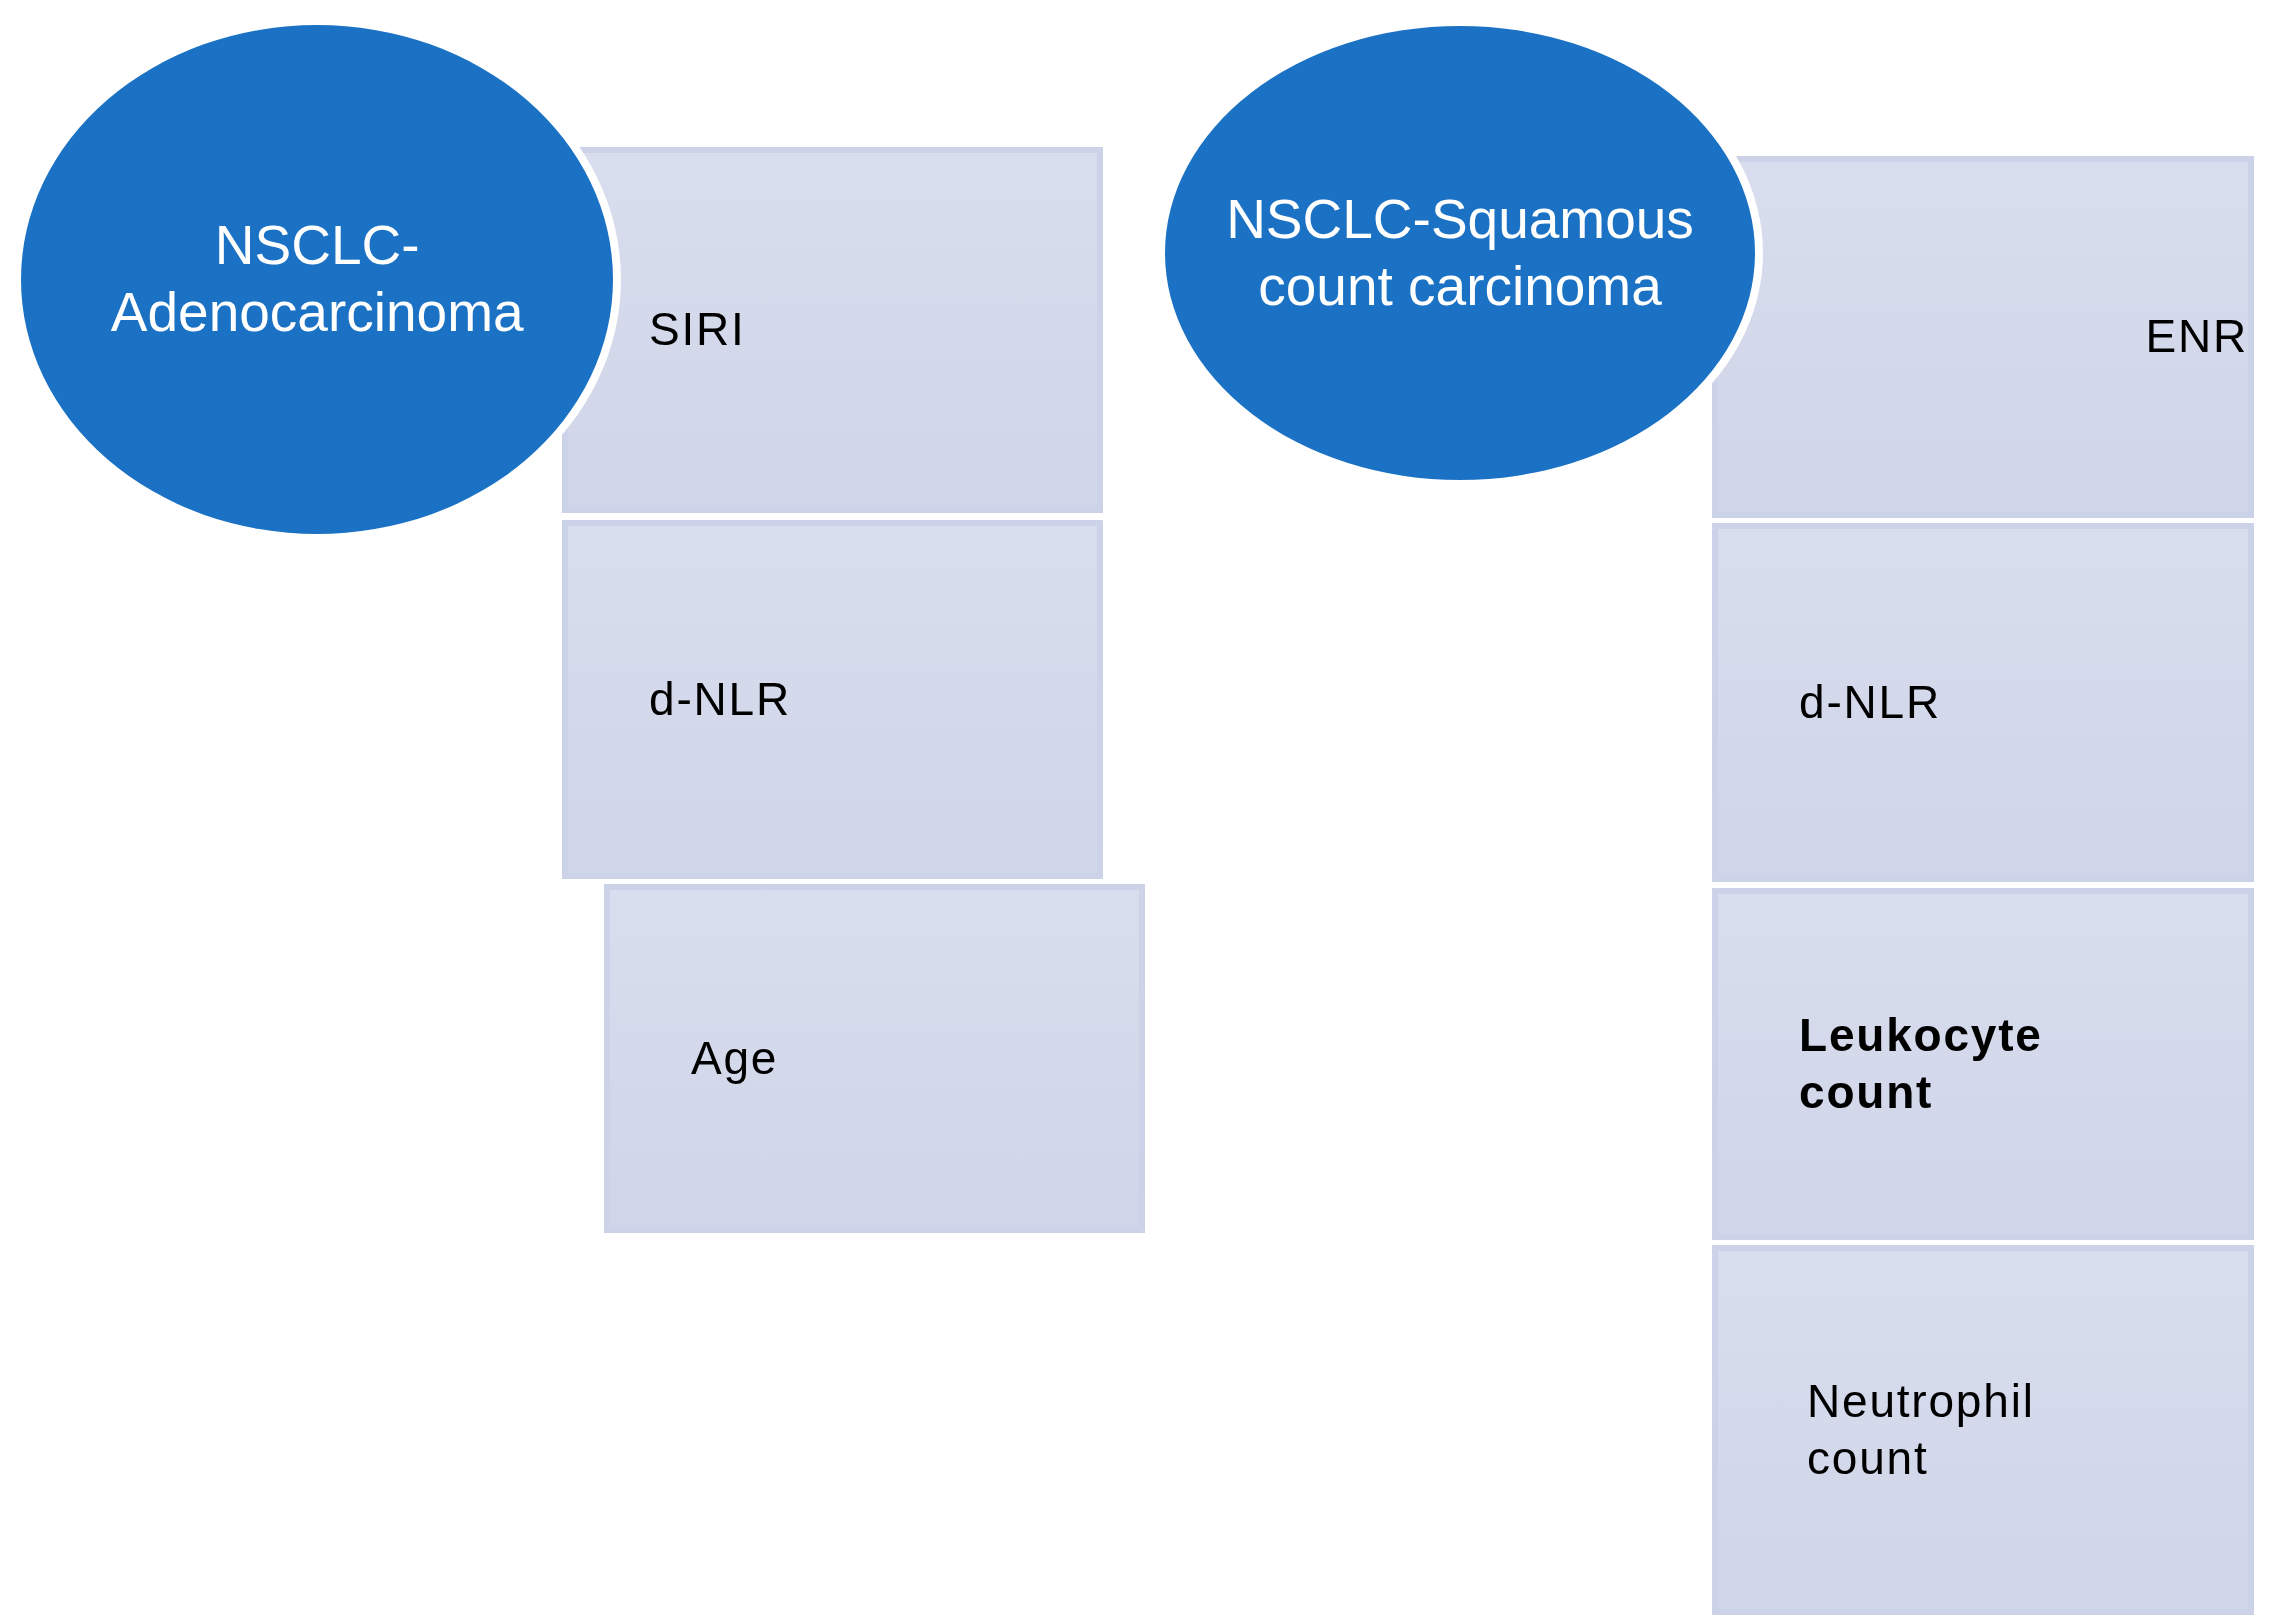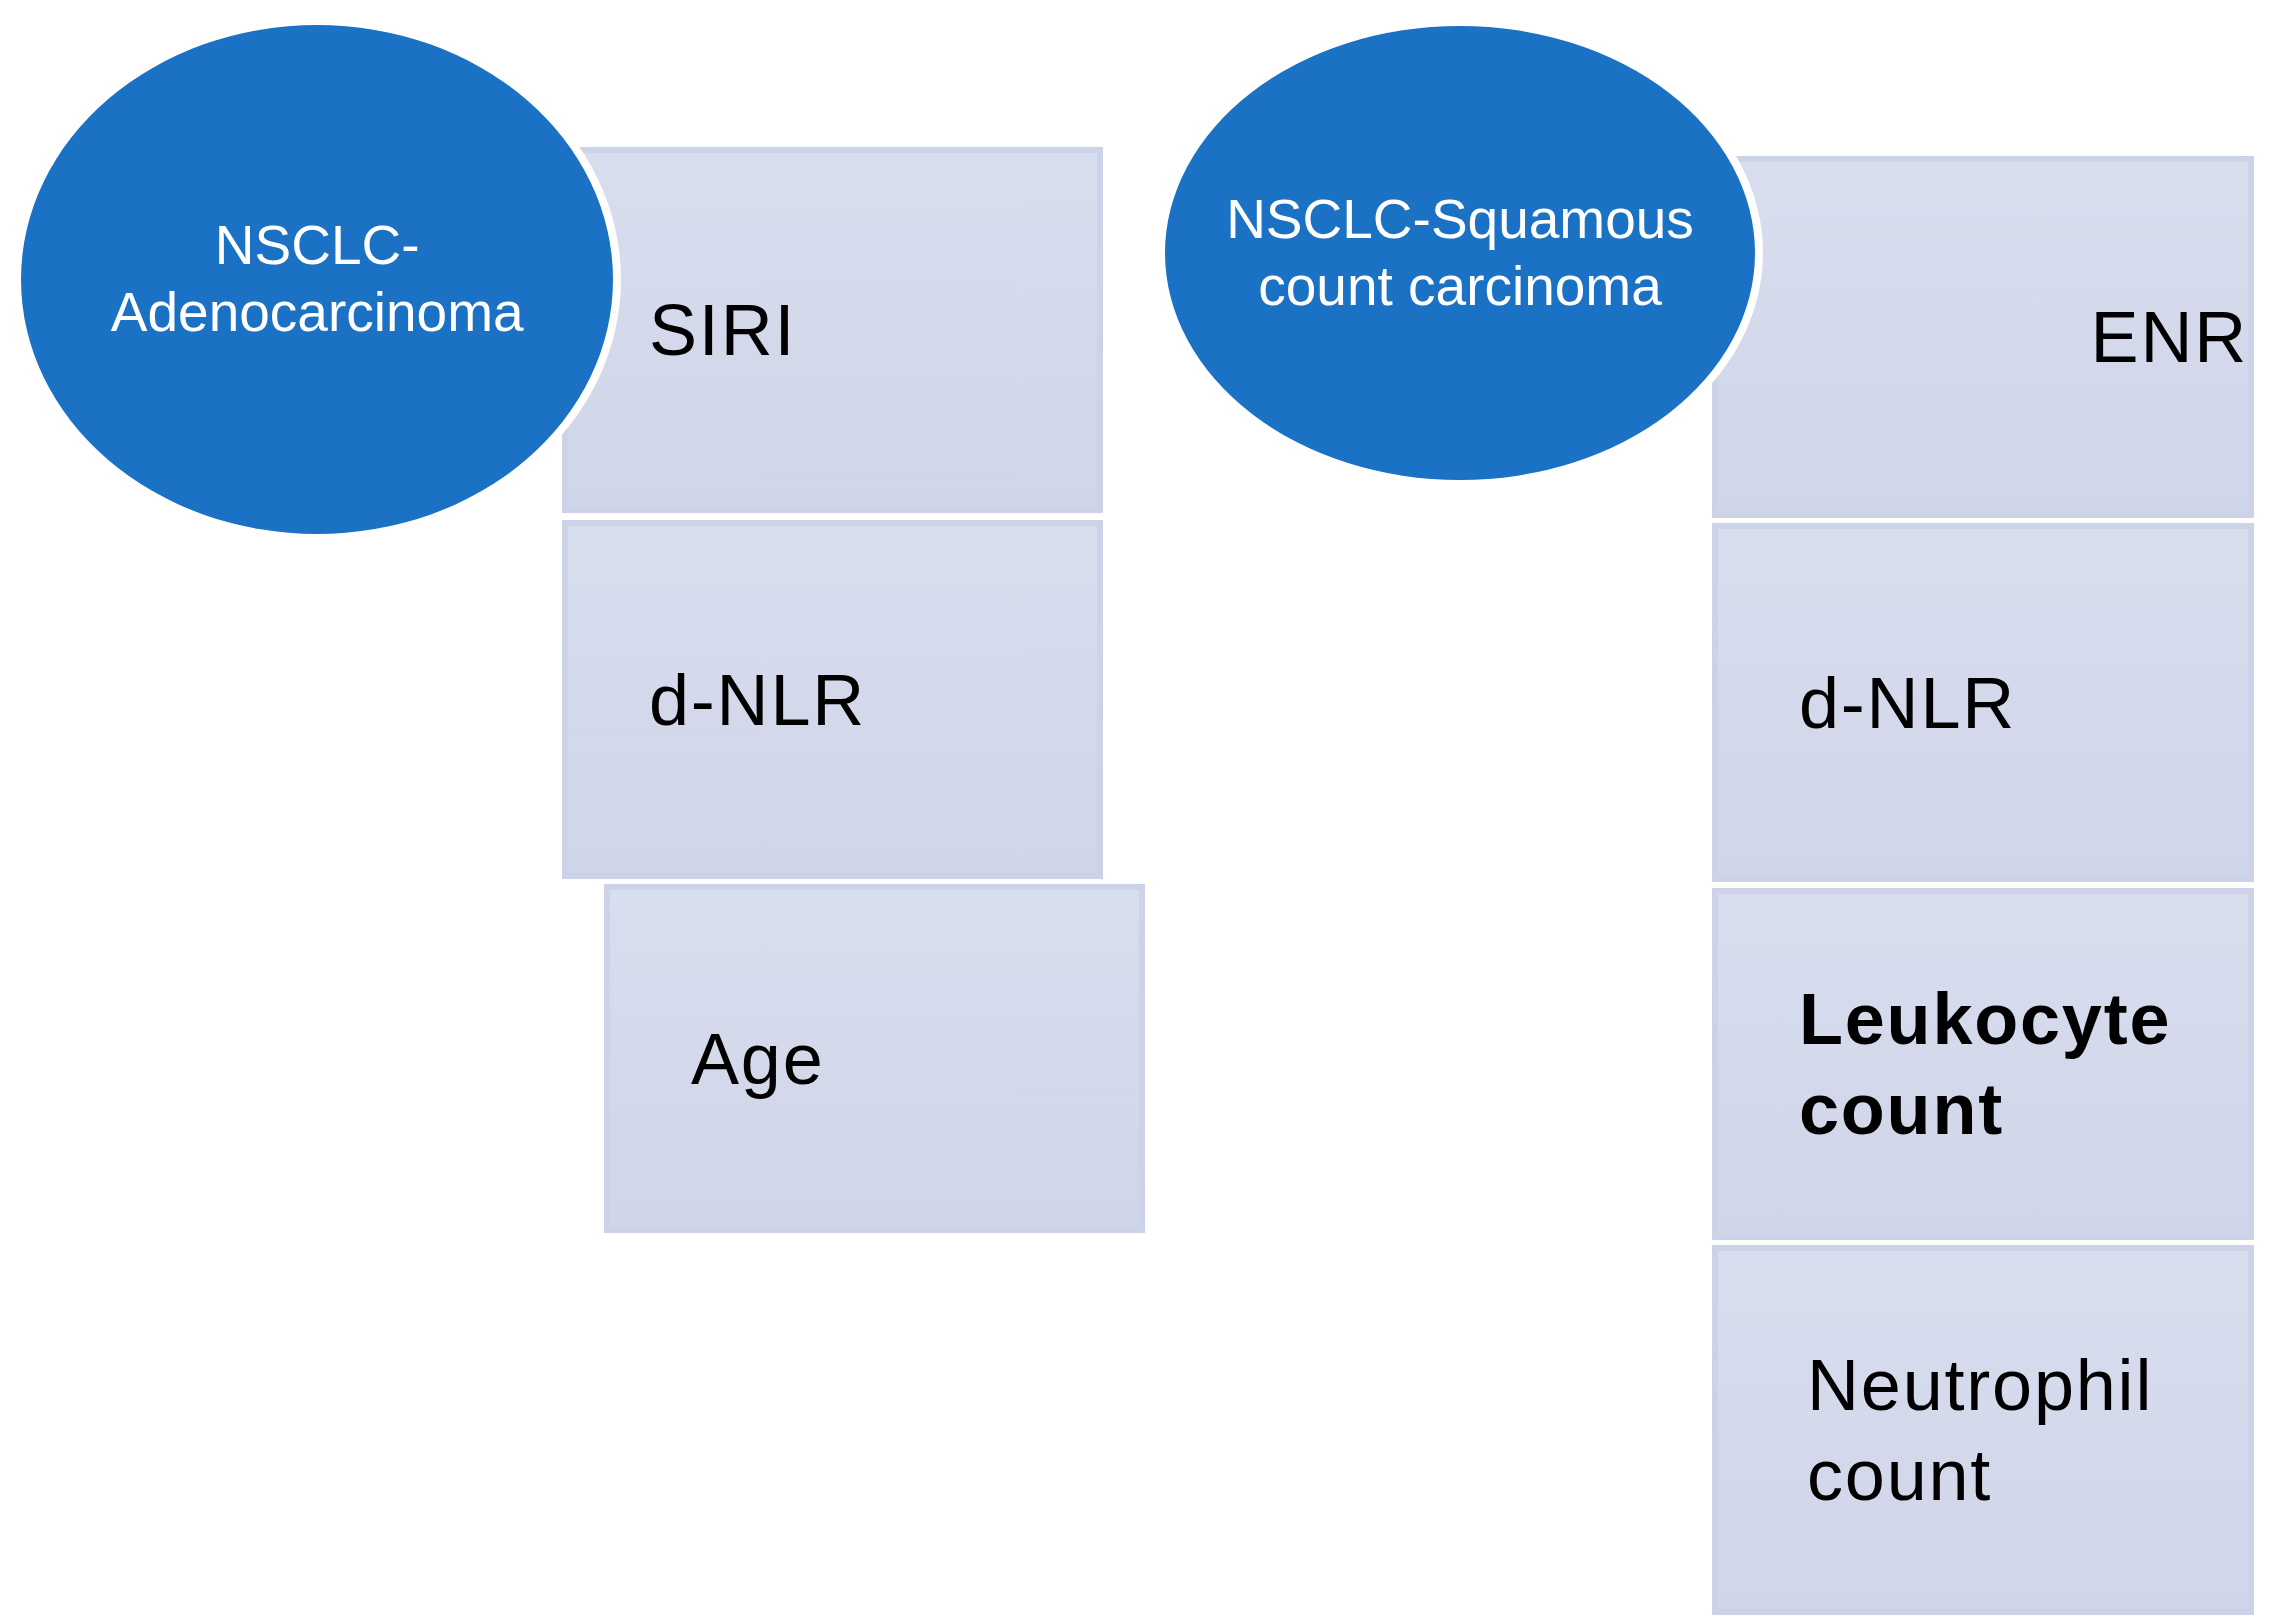--- a/index.html
+++ b/index.html
@@ -19,21 +19,21 @@
   .box {
     position: absolute;
     box-sizing: border-box;
     background: linear-gradient(180deg, #d9deef 0%, #d3d8ea 55%, #d0d6e9 100%);
     border: 6.2px solid #ccd3e8;
     display: flex;
     align-items: center;
   }
   .box .label {
     padding-left: 81px;
-    font-size: 72px;
+    font-size: 46px;
     line-height: 1.25;
     letter-spacing: 1.8px;
     color: #000000;
     white-space: pre-line;
   }
   
   .b-siri  { left: 562px;  top: 147px;  width: 541px; height: 366px; }
   .b-dnlr-l{ left: 562px;  top: 520px;  width: 541px; height: 359px; }
   .b-age   { left: 562px;  top: 884px; width: 541px; height: 349px; margin-left: 42px; }
   

